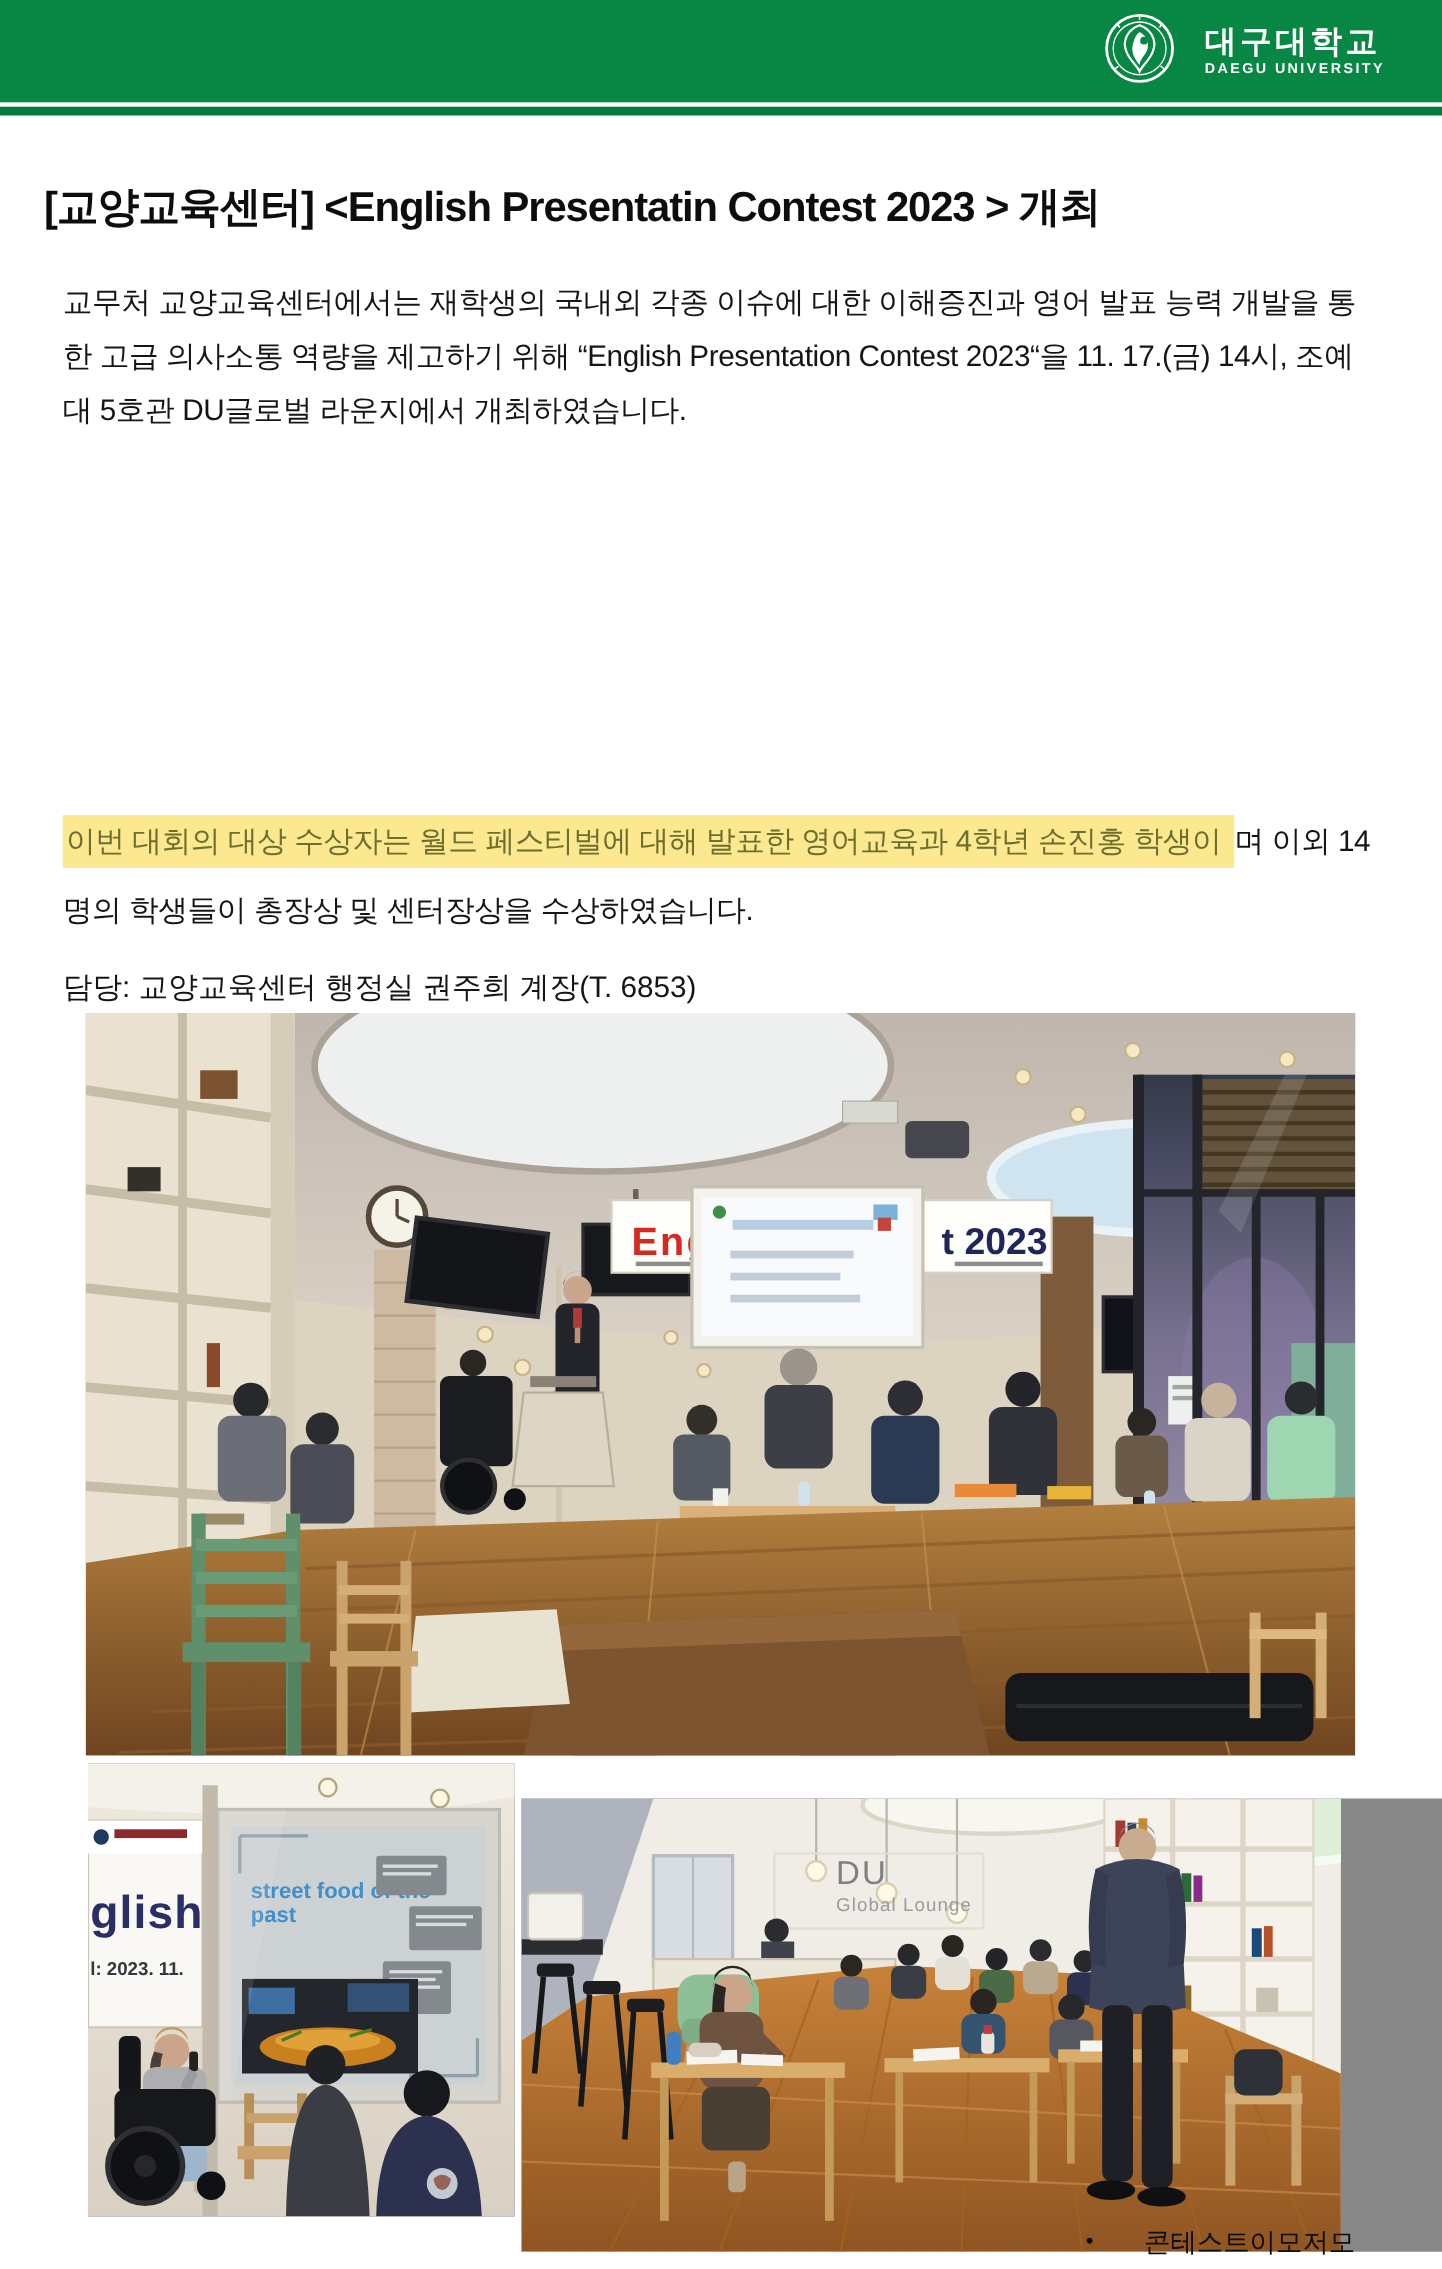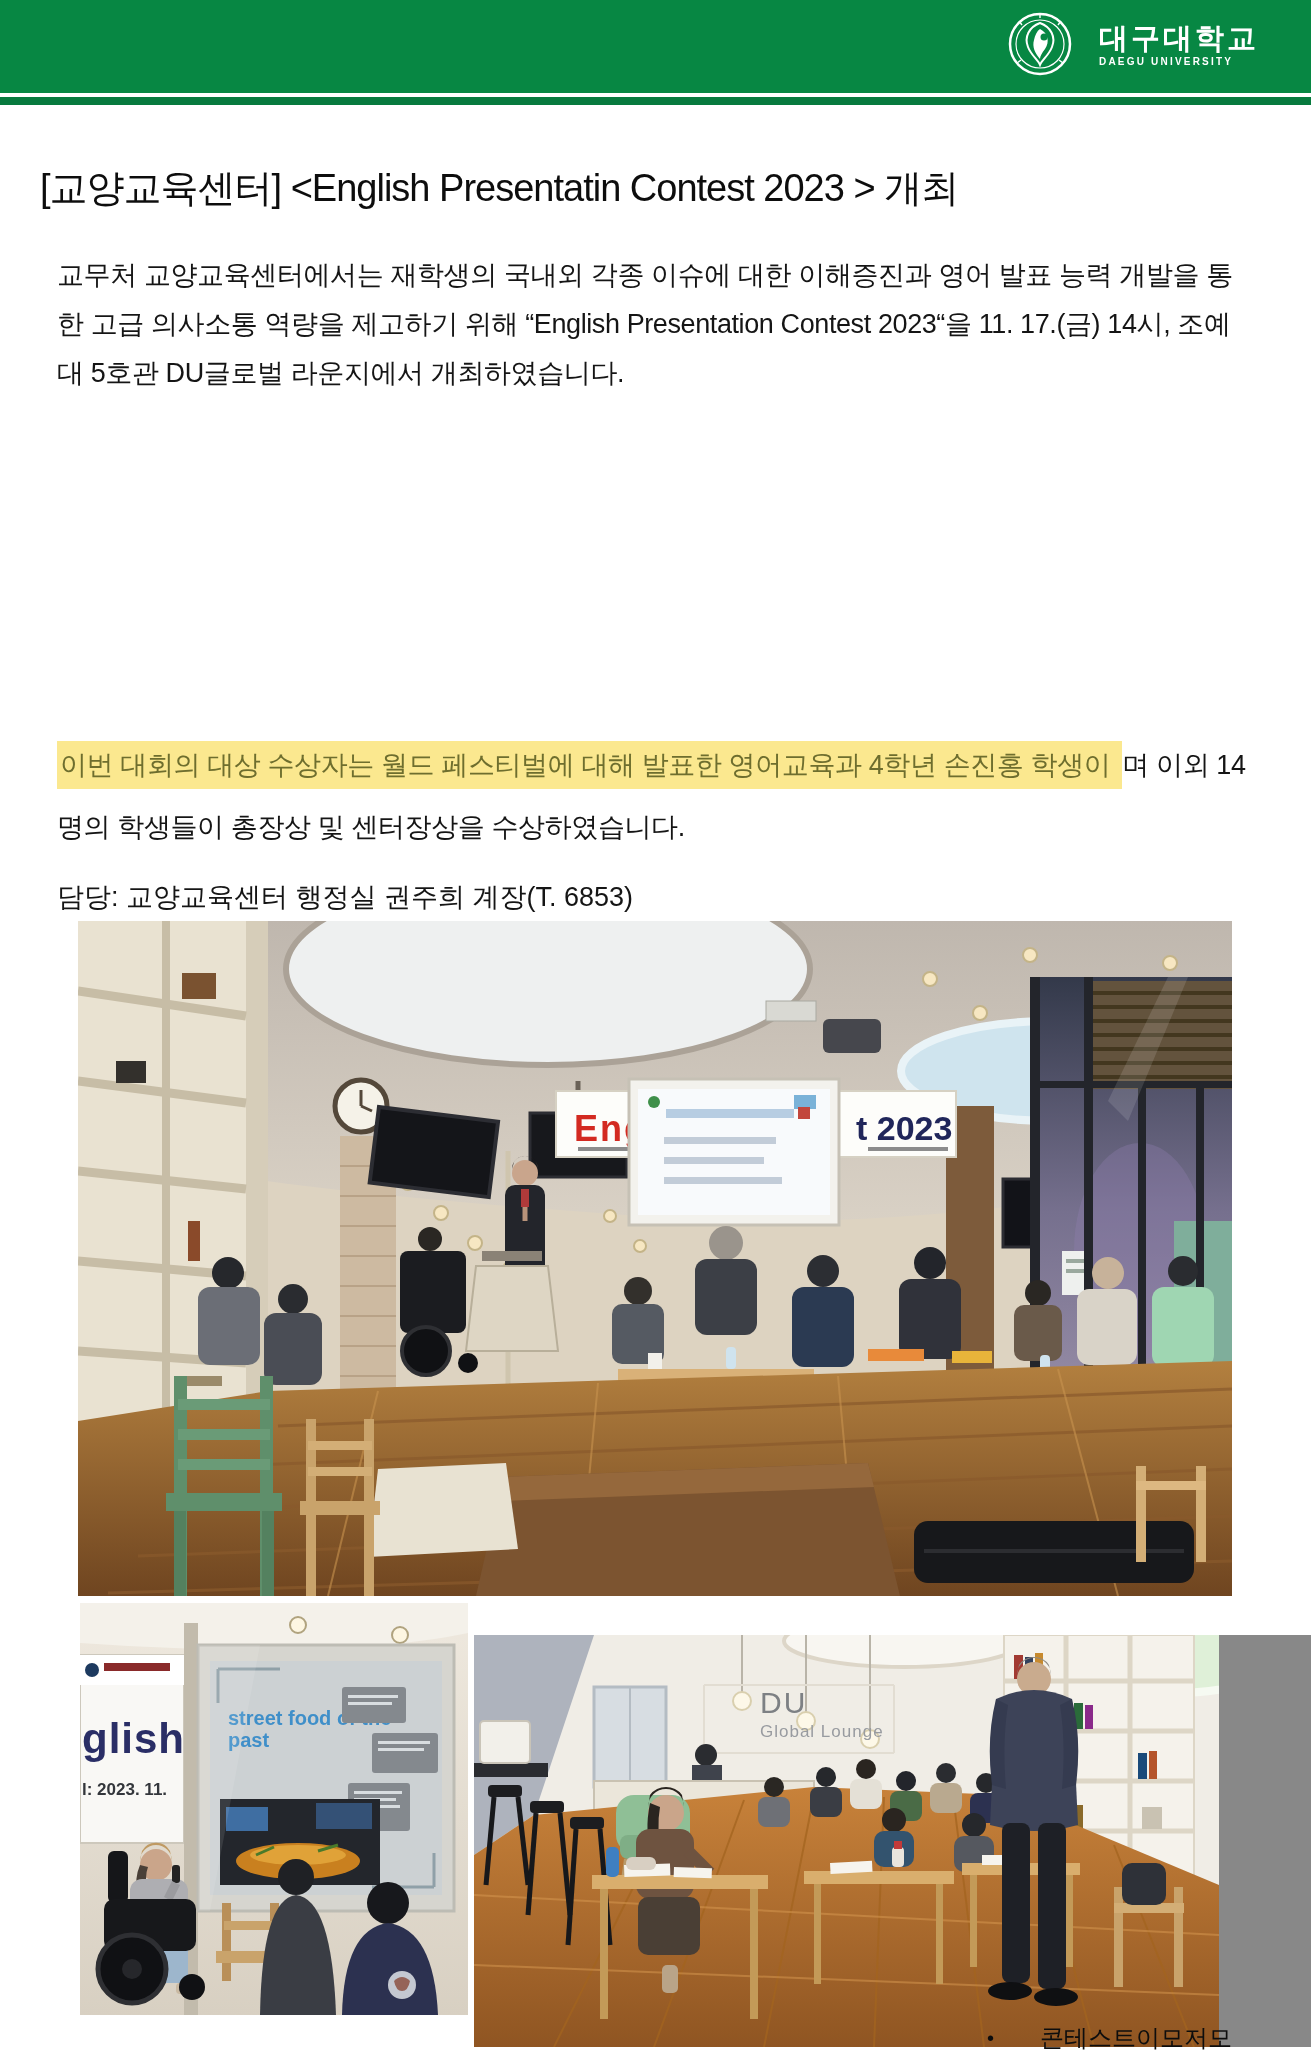--- a/index.html
+++ b/index.html
@@ -6,23 +6,23 @@
   #page{
     position:relative;width:1311px;height:2063px;background:#ffffff;overflow:hidden;
     font-family:"Liberation Sans","DejaVu Sans",sans-serif;color:#111;
   }
   
   .header-bar{position:absolute;left:0;top:0;width:1311px;height:93px;background:#078743;}
   .header-accent{position:absolute;left:0;top:97px;width:1311px;height:8px;background:#077a3e;}
   .logo-group{position:absolute;right:52px;top:10px;height:72px;display:flex;align-items:center;gap:26px;}
   .logo-text{display:flex;flex-direction:column;justify-content:center;}
   .logo-ko{color:#ffffff;font-size:29px;font-weight:700;letter-spacing:3px;line-height:32px;}
-  .logo-en{color:#ffffff;font-size:10px;font-weight:700;letter-spacing:2.2px;line-height:16px;}
+  .logo-en{color:#ffffff;font-size:13px;font-weight:700;letter-spacing:2.2px;line-height:16px;}
   
-  .title{position:absolute;left:40px;top:138px;width:1240px;font-size:38px;font-weight:400;
+  .title{position:absolute;left:40px;top:138px;width:1240px;font-size:38px;font-weight:700;
          letter-spacing:-1px;color:#0d0d0d;}
   .para{position:absolute;left:57px;width:1196px;font-size:27px;line-height:49px;color:#151515;
         letter-spacing:-0.4px;}
   .para-1{top:224px;}
   .para-2{top:418px;}
   .para-3{top:707px;line-height:62px;}
   .hl{background:#fbe88f;color:#6e6e2e;padding:9px 12px 9px 3px;
       -webkit-box-decoration-break:clone;box-decoration-break:clone;}
   .contact{position:absolute;left:57px;top:852px;width:1196px;font-size:27px;color:#151515;}
   

